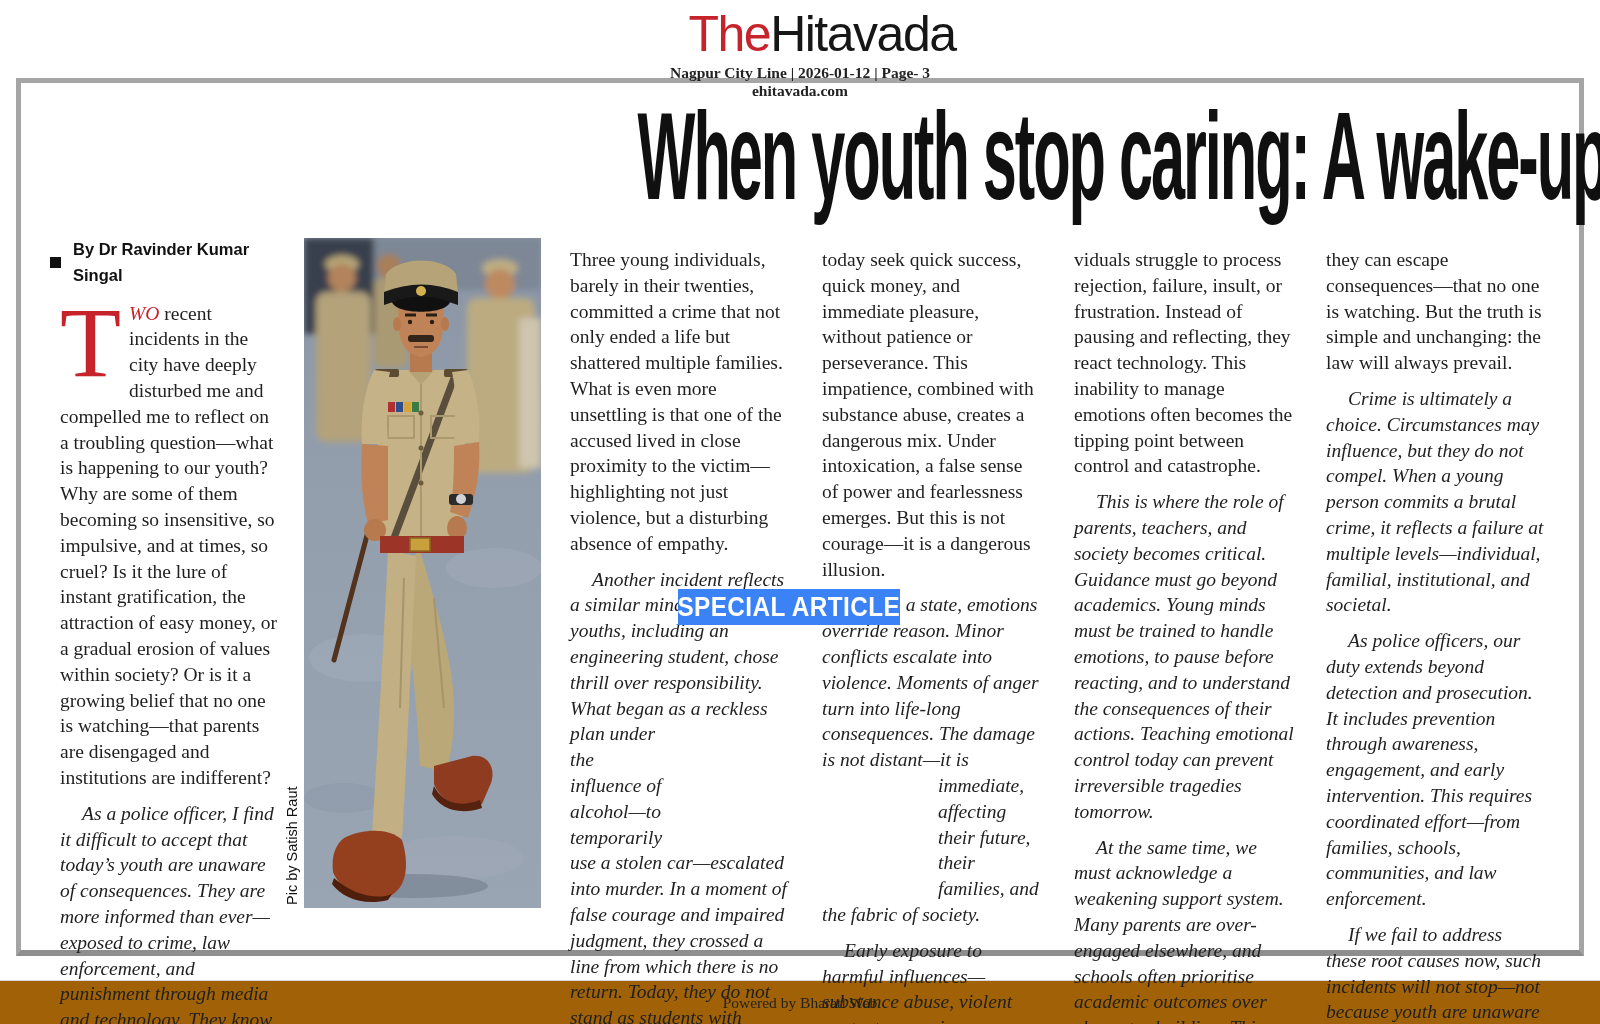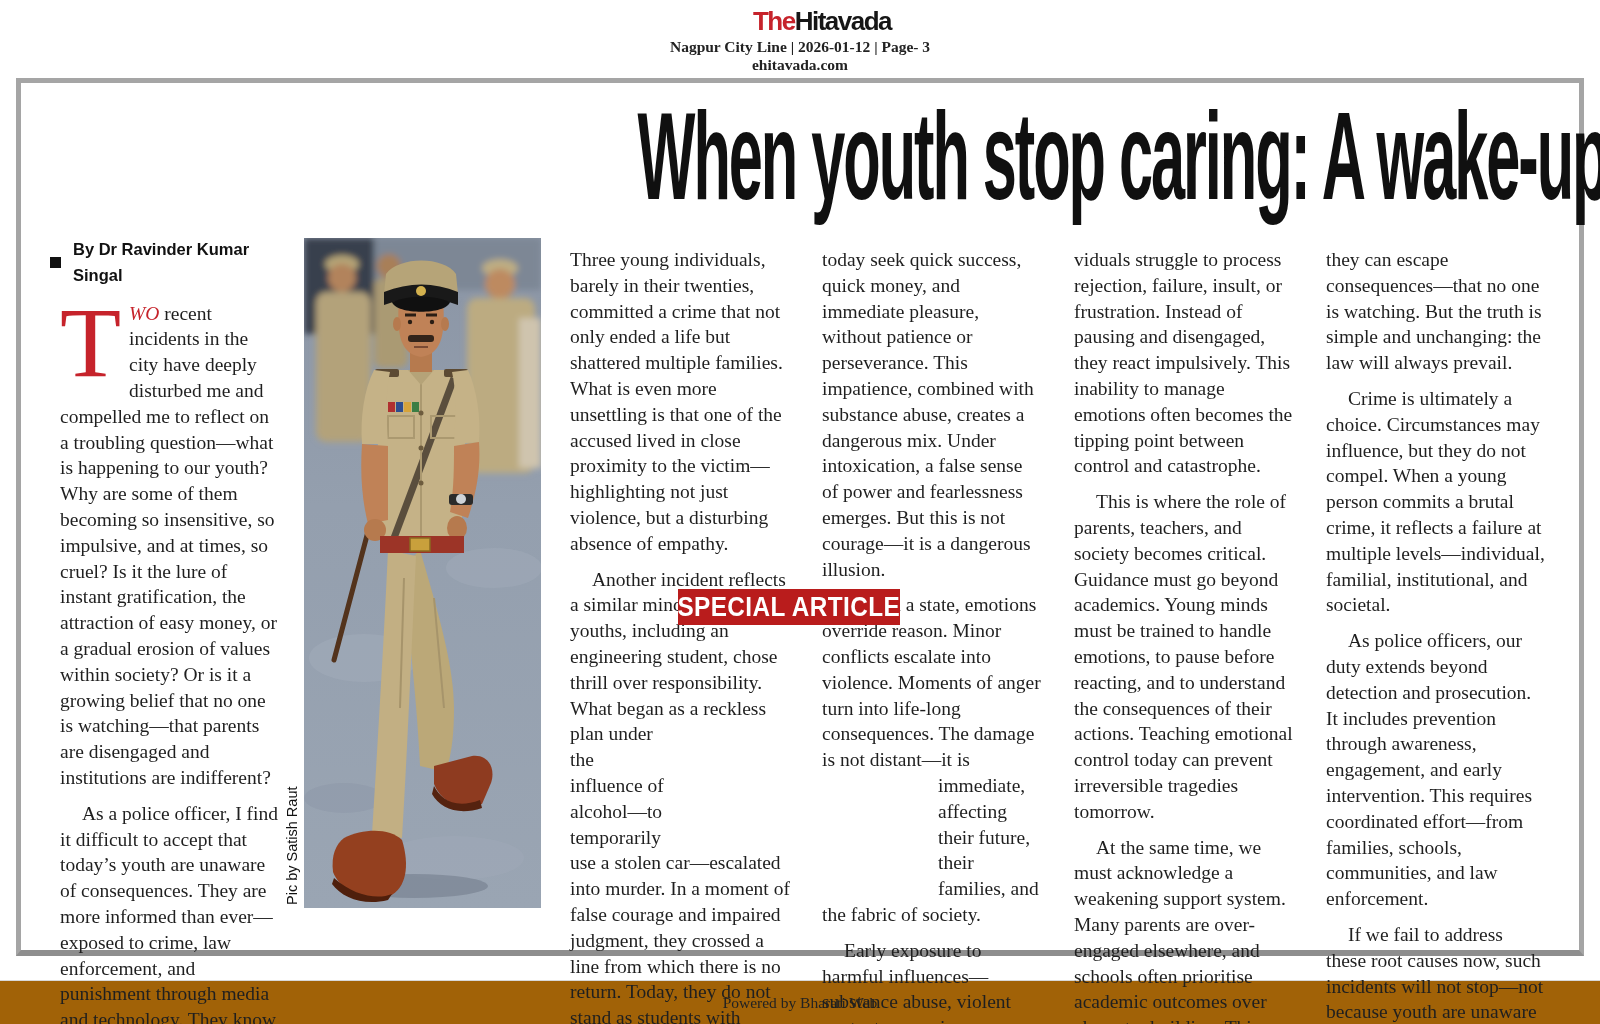--- a/index.html
+++ b/index.html
@@ -1,21 +1,21 @@
 <!DOCTYPE html>
 <html><head>
 <meta charset="utf-8">
 <style>
   * { margin:0; padding:0; box-sizing:border-box; }
   html,body { width:1600px; height:1024px; overflow:hidden; background:#ffffff; }
   body { font-family:"Liberation Serif", serif; color:#1f1f1f; position:relative; }
 
   
   .masthead { position:absolute; top:8px; left:0; width:100%; text-align:center; z-index:3; }
-  .brand { font-family:"Liberation Sans", sans-serif; font-weight:bold; font-size:26px; letter-spacing:-1.5px; line-height:1.05;padding-left:44px; }
+  .brand { font-family:"Liberation Sans", sans-serif; font-weight:normal; font-size:50px; letter-spacing:-1.5px; line-height:1.05;padding-left:44px; }
   .brand-the { color:#c6232b; }
   .brand-rest { color:#161616; }
   .dateline { margin-top:3px; font-size:15.5px; font-weight:bold; color:#222; }
   .website { font-size:15.5px; font-weight:bold; color:#222; }
 
   
   .frame { position:absolute; left:16px; top:78px; width:1568px; height:878px;
            border:5px solid #a5a5a5; border-bottom:6px solid #8e8e8e; background:#fff; z-index:0; }
 
   
@@ -30,30 +30,30 @@
   .col-2 { left:560px; }
   .col-3 { left:812px; }
   .col-4 { left:1064px; }
   .col-5 { left:1316px; }
 
   .byline { font-family:"Liberation Sans", sans-serif; font-weight:bold; font-size:16.5px; color:#111;
             margin-bottom:12px; display:flex; align-items:center; gap:12px; }
   .byline-square { width:11px; height:11px; background:#111; flex:0 0 auto; }
 
   .p { margin:10px; }
-  .indent { text-indent:22px; }
+  .indent { text-indent:22px;font-style:italic; }
   .dropcap { float:left; color:#c6232b; font-size:100px; line-height:76px; height:78px;
              margin:4px 8px 0 0; }
   .dc-follow { color:#c6232b;font-style:italic; }
 
   .spacer-r { float:right; width:124px; height:106px; }
   .spacer-l { float:left; width:116px; height:106px; }
 
   
-  .badge { position:absolute; left:678px; top:589px; width:222px; height:36px; background:#b91c1c;
+  .badge { position:absolute; left:678px; top:589px; width:222px; height:36px; background:#3b82f6;
            display:flex; align-items:center; justify-content:center; z-index:6; }
   .badge-label { font-family:"Liberation Sans", sans-serif; font-weight:bold; color:#ffffff;
                  font-size:27px; letter-spacing:0.5px; transform:scaleX(0.9); white-space:nowrap; line-height:1; }
 
   
   .photo { position:absolute; left:304px; top:238px; width:237px; height:670px; z-index:2; }
   .photo svg { display:block; width:100%; height:100%; }
   .photo-credit { position:absolute; left:284px; top:905px; transform:rotate(-90deg);
                   transform-origin:0 0; white-space:nowrap; font-family:"Liberation Sans", sans-serif;
                   font-size:14.5px; color:#111; z-index:2; }
@@ -191,21 +191,21 @@
   </section>
 
   <section class="col col-3">
     <p class="p"><span>today seek quick success, quick money, and immediate pleasure, without patience or perseverance. This impatience, combined with substance abuse, creates a dangerous mix. Under intoxication, a false sense of power and fearlessness emerges. But this is not courage—it is a dangerous illusion.</span></p>
     <p class="p indent"><span>In such a state, emotions override reason. Minor conflicts escalate into violence. Moments of anger turn into life-long consequences. The damage is not distant—it is </span><span class="spacer-l"></span><span>immediate, affecting their future, their families, and the fabric of society.</span></p>
     <p class="p indent"><span>Early exposure to harmful influences—substance abuse, violent content, excessive screen time, and negative peer groups—further weakens moral judgment. Sensitivity towards right and wrong diminishes, and empathy begins to erode.</span></p>
 
   </section>
 
   <section class="col col-4">
-    <p class="p"><span>viduals struggle to process rejection, failure, insult, or frustration. Instead of pausing and disengaged, they react impulsively. This inability to manage emotions often becomes the tipping point between control and catastrophe.</span></p>
+    <p class="p"><span>viduals struggle to process rejection, failure, insult, or frustration. Instead of pausing and reflecting, they react technology. This inability to manage emotions often becomes the tipping point between control and catastrophe.</span></p>
     <p class="p indent"><span>This is where the role of parents, teachers, and society becomes critical. Guidance must go beyond academics. Young minds must be trained to handle emotions, to pause before reacting, and to understand the consequences of their actions. Teaching emotional control today can prevent irreversible tragedies tomorrow.</span></p>
     <p class="p indent"><span>At the same time, we must acknowledge a weakening support system. Many parents are over-engaged elsewhere, and schools often prioritise academic outcomes over character building. This creates a vacuum where discipline, values, and accountability should have been instilled.</span></p>
 
   </section>
 
   <section class="col col-5">
     <p class="p"><span>they can escape consequences—that no one is watching. But the truth is simple and unchanging: the law will always prevail.</span></p>
     <p class="p indent"><span>Crime is ultimately a choice. Circumstances may influence, but they do not compel. When a young person commits a brutal crime, it reflects a failure at multiple levels—individual, familial, institutional, and societal.</span></p>
     <p class="p indent"><span>As police officers, our duty extends beyond detection and prosecution. It includes prevention through awareness, engagement, and early intervention. This requires coordinated effort—from families, schools, communities, and law enforcement.</span></p>
     <p class="p indent"><span>If we fail to address these root causes now, such incidents will not stop—not because youth are unaware of consequences, but because, somewhere along the way, they have stopped caring about them.</span></p>

